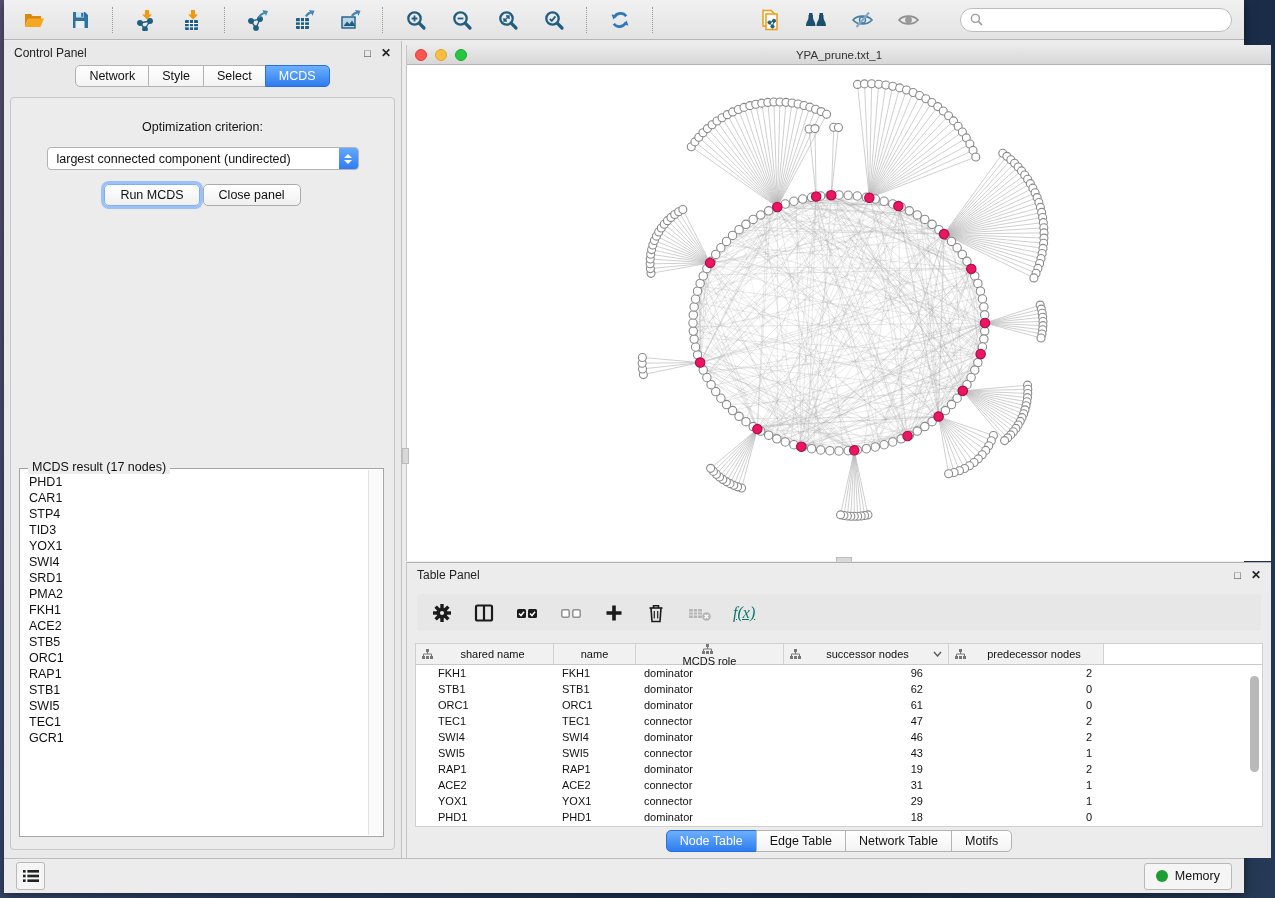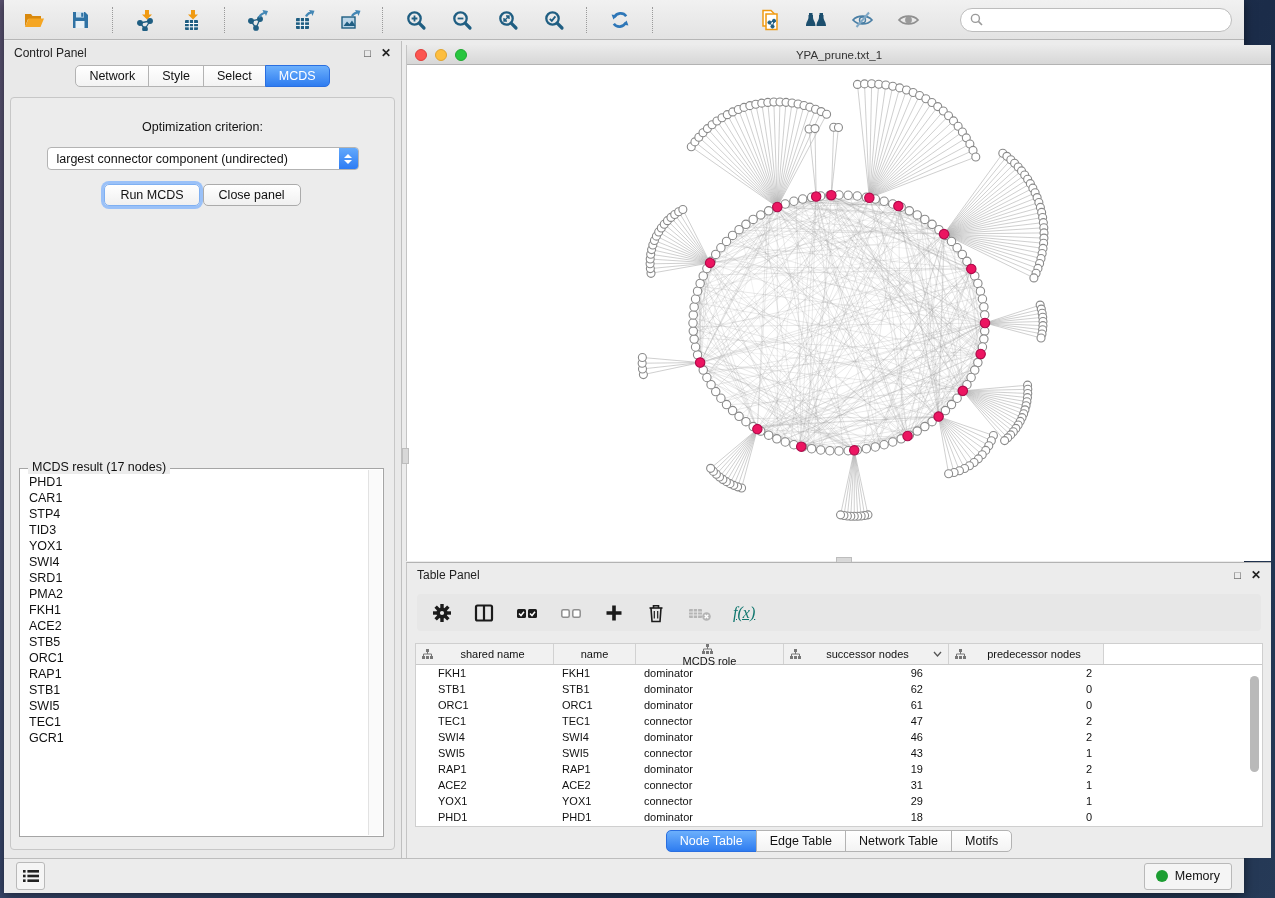--- a/index.html
+++ b/index.html
@@ -242,21 +242,21 @@
     </div>
     <div class="seg">
       <button class="seg-btn">Network</button>
       <button class="seg-btn">Style</button>
       <button class="seg-btn">Select</button>
       <button class="seg-btn active">MCDS</button>
     </div>
     <div id="cp-body">
       <div id="opt-label">Optimization criterion:</div>
       <div id="criterion-select">
-        <span class="val">largest connector component (undirected)</span>
+        <span class="val">largest connected component (undirected)</span>
         <span class="stepper">
             <span class="tri-up"></span>
             <span class="tri-dn"></span>
           </span>
       </div>
       <div id="cp-buttons">
         <button class="mac-btn focused">Run MCDS</button>
         <button class="mac-btn">Close panel</button>
       </div>
       <div id="result-group">

